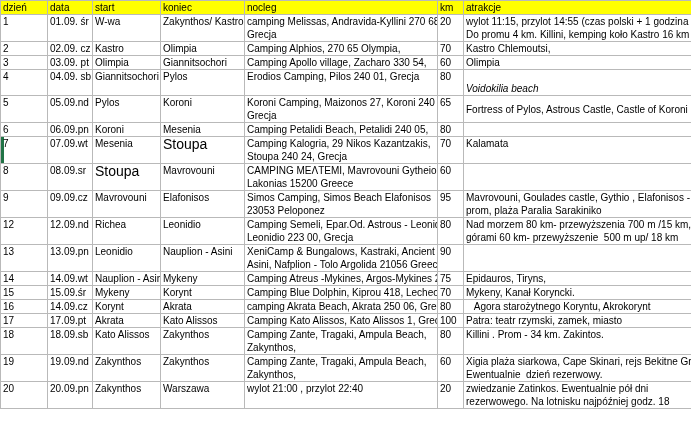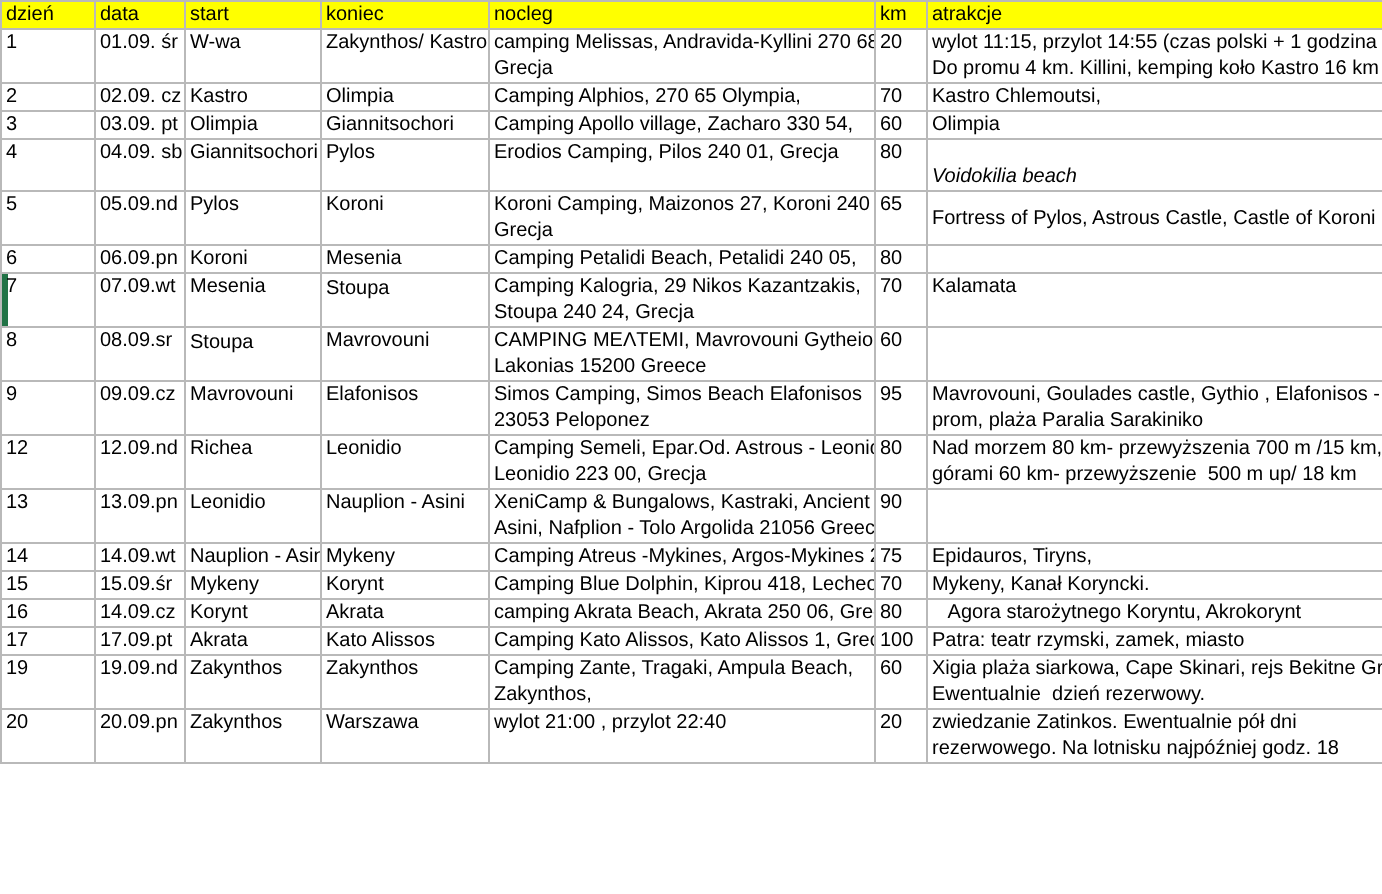--- a/index.html
+++ b/index.html
@@ -12,21 +12,21 @@
   table{border-collapse:collapse;table-layout:fixed;width:691px;}
   th,td{
     border:1px solid var(--grid);
     font-size:10px;line-height:13px;font-weight:normal;
     padding:0 2px;text-align:left;vertical-align:top;
     white-space:pre;overflow:hidden;
   }
   thead th{background:var(--header-bg);height:13px;}
   tr.h1{height:13px;}
   tr.h2{height:26px;}
-  td.big{font-size:10px;line-height:15px;}
+  td.big{font-size:14px;line-height:15px;}
   td.va-b{vertical-align:bottom;font-style:italic;}
   td.va-m{vertical-align:middle;}
   tr.marker td:first-child{box-shadow:inset 3px 0 0 var(--marker);}
 </style>
 </head>
 <body>
 
 <div class="sheet">
   <table>
     <colgroup>
@@ -189,20 +189,30 @@
         <tr class="h1">
           <td>17</td>
           <td>17.09.pt</td>
           <td>Akrata</td>
           <td>Kato Alissos</td>
           <td>Camping Kato Alissos, Kato Alissos 1, Grecja</td>
           <td>100</td>
           <td>Patra: teatr rzymski, zamek, miasto</td>
         </tr>
         <tr class="h2">
+          <td>18</td>
+          <td>18.09.sb</td>
+          <td>Kato Alissos</td>
+          <td>Zakynthos</td>
+          <td>Camping Zante, Tragaki, Ampula Beach,
+Zakynthos,</td>
+          <td>80</td>
+          <td>Killini . Prom - 34 km. Zakintos.</td>
+        </tr>
+        <tr class="h2">
           <td>19</td>
           <td>19.09.nd</td>
           <td>Zakynthos</td>
           <td>Zakynthos</td>
           <td>Camping Zante, Tragaki, Ampula Beach,
 Zakynthos,</td>
           <td>60</td>
           <td>Xigia plaża siarkowa, Cape Skinari, rejs Bekitne Groty.
 Ewentualnie  dzień rezerwowy.</td>
         </tr>

